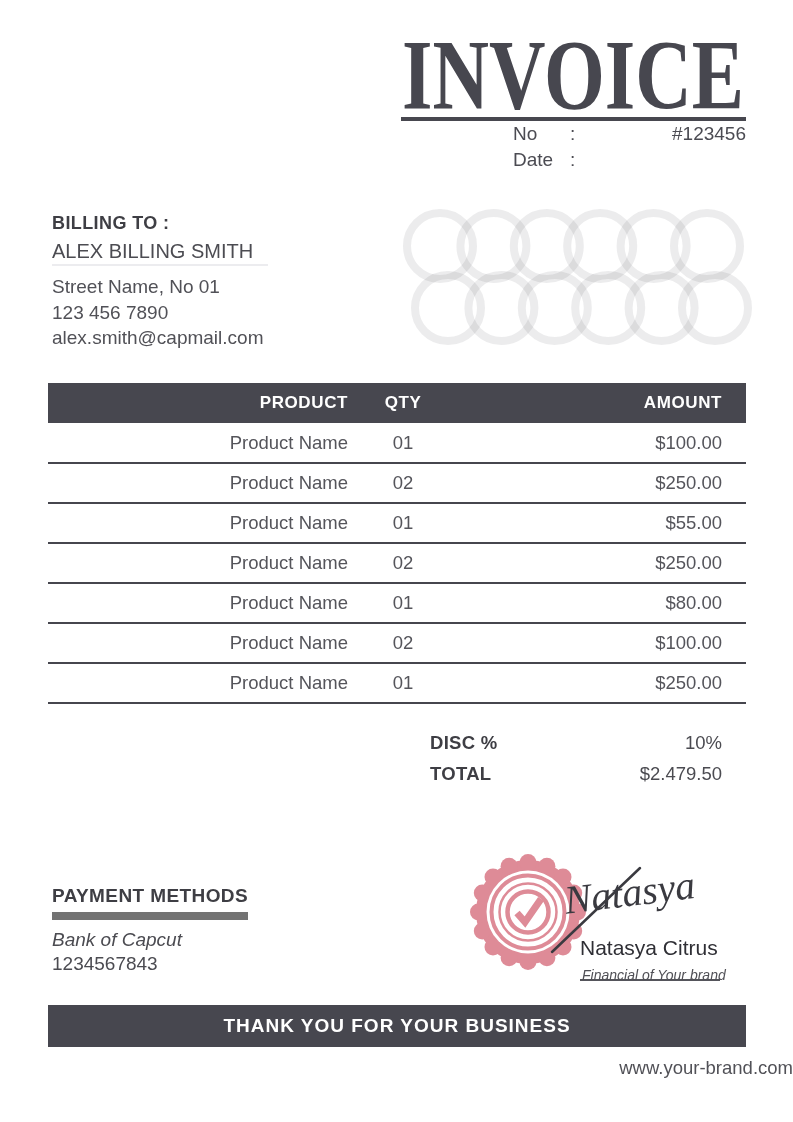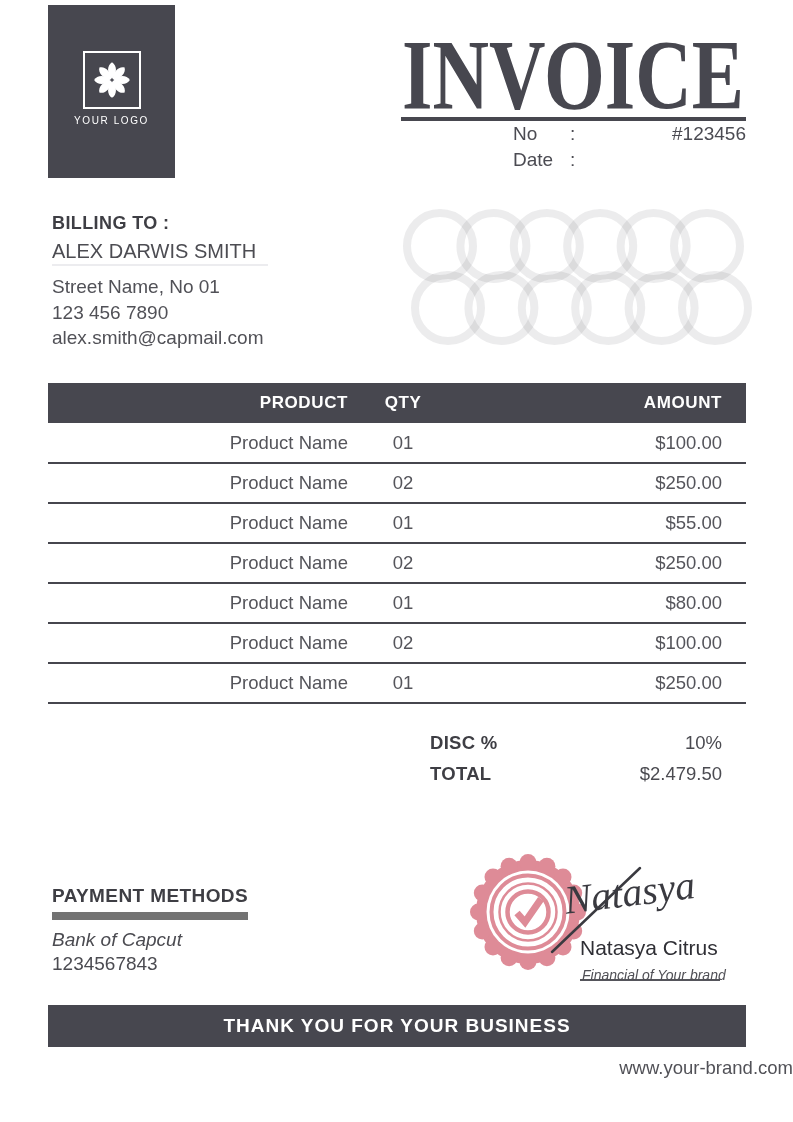--- a/index.html
+++ b/index.html
@@ -97,37 +97,20 @@
     background:#47474f; display:flex; align-items:center; justify-content:center;
     color:#ffffff; font-size:19px; font-weight:bold; letter-spacing:1px;
   }
   .website { position:absolute; left:0; top:1057px; width:793px; text-align:right; font-size:18.5px; color:#515157; line-height:22px; }
 </style>
 </head>
 <body>
 
 <div class="page">
 
-  <div class="logo-block">
-    <div class="logo-square">
-      <svg width="42" height="42" viewBox="0 0 40 40">
-        <g fill="#ffffff">
-          <path d="M20 19 C15 13.5 15 6 20 3 C25 6 25 13.5 20 19 Z"></path>
-          <path d="M20 19 C15 13.5 15 6 20 3 C25 6 25 13.5 20 19 Z" transform="rotate(45 20 20)"></path>
-          <path d="M20 19 C15 13.5 15 6 20 3 C25 6 25 13.5 20 19 Z" transform="rotate(90 20 20)"></path>
-          <path d="M20 19 C15 13.5 15 6 20 3 C25 6 25 13.5 20 19 Z" transform="rotate(135 20 20)"></path>
-          <path d="M20 19 C15 13.5 15 6 20 3 C25 6 25 13.5 20 19 Z" transform="rotate(180 20 20)"></path>
-          <path d="M20 19 C15 13.5 15 6 20 3 C25 6 25 13.5 20 19 Z" transform="rotate(225 20 20)"></path>
-          <path d="M20 19 C15 13.5 15 6 20 3 C25 6 25 13.5 20 19 Z" transform="rotate(270 20 20)"></path>
-          <path d="M20 19 C15 13.5 15 6 20 3 C25 6 25 13.5 20 19 Z" transform="rotate(315 20 20)"></path>
-        </g>
-      </svg>
-    </div>
-    <div class="logo-caption">YOUR LOGO</div>
-  </div>
 
   <div class="title-block">
     <svg class="title-svg" width="345" height="80" viewBox="0 0 345 80">
       <text x="1" y="76" font-family="Liberation Serif, serif" font-weight="bold" font-size="100" fill="#47474f" textLength="342" lengthAdjust="spacingAndGlyphs">INVOICE</text>
     </svg>
     <div class="title-rule"></div>
     <div class="meta">
       <div class="meta-row">
         <span class="meta-label">No</span>
         <span class="meta-colon">:</span>
@@ -135,21 +118,21 @@
       </div>
       <div class="meta-row">
         <span class="meta-label">Date</span>
         <span class="meta-colon">:</span>
       </div>
     </div>
   </div>
 
   <div class="billing">
     <div class="billing-heading">BILLING TO :</div>
-    <div class="billing-name">ALEX DARWIS SMITH</div>
+    <div class="billing-name">ALEX BILLING SMITH</div>
     <div class="name-divider"></div>
     <div class="billing-lines">
       <div>Street Name, No 01</div>
       <div>123 456 7890</div>
       <div>alex.smith@capmail.com</div>
     </div>
   </div>
 
   <svg class="circles" width="356" height="144" viewBox="0 0 356 144">
     <g fill="none" stroke="#46464e" stroke-opacity="0.1" stroke-width="8">

